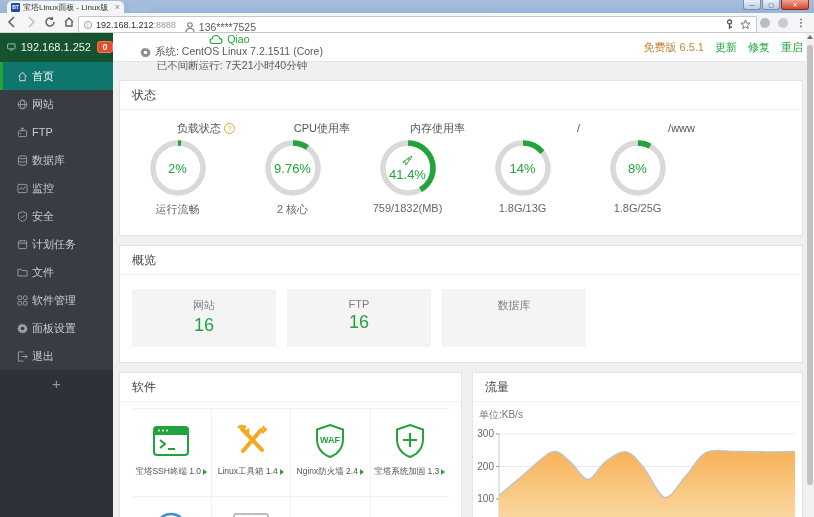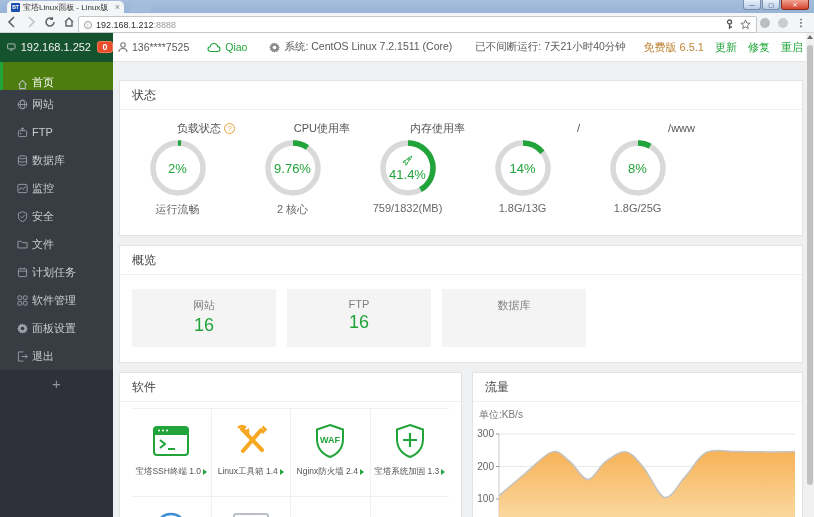--- a/index.html
+++ b/index.html
@@ -34,34 +34,34 @@
 .page { position:absolute; top:33px; left:0; right:8px; bottom:0; background:#eff0f1; }
 .vscroll { position:absolute; top:33px; right:0; width:8px; bottom:0; background:#f1f1f1; }
 .vscroll .arrow { position:absolute; top:2px; left:1px; width:0; height:0; border-left:3px solid transparent; border-right:3px solid transparent; border-bottom:4px solid #6c6c6c; }
 .vscroll .thumb { position:absolute; top:12px; left:1px; width:6px; height:440px; background:#c1c1c1; border-radius:3px; }
 
 
 .topbar { position:absolute; top:0; left:0; right:0; height:29px; background:#fff; border-bottom:1px solid #e5e5e5; display:flex; align-items:center; }
 .server-block { width:113px; height:29px; background:#14532d; display:flex; align-items:center; padding-left:7px; flex:none; }
 .server-ip { color:#f0f0f0; font-size:11px; margin-left:5px; }
 .badge { margin-left:6px; min-width:16px; height:12px; background:#e94b2b; border:1px solid #f37a52; border-radius:3px; color:#fff; font-size:9px; font-weight:bold; display:flex; align-items:center; justify-content:center; padding:0 3px; }
-.tb-items { display:flex; align-items:center; margin-left:5px; font-size:10.5px; color:#5a5a5a; }
+.tb-items { display:flex; align-items:center; margin-left:5px; font-size:10.5px; color:#5a5a5a;flex-direction:column; }
 .tb-item { display:flex; align-items:center; gap:4px; white-space:nowrap; }
 .tb-item.qiao { margin-left:18px; color:#20a53a; }
 .tb-item.sys { margin-left:22px; }
 .tb-item.up { margin-left:23px; }
 .tb-right { position:absolute; right:3px; top:0; height:29px; display:flex; align-items:center; gap:11px; font-size:11px; }
 .version { color:#c08435; }
 .tb-action { color:#20a53a; }
 
 
 .sidebar { position:absolute; top:29px; left:0; width:113px; bottom:0; background:#383c43; display:flex; flex-direction:column; }
 .side-item { height:28px; display:flex; align-items:center; padding-left:17px; font-size:11px; color:#c7ccd1; position:relative; }
 .side-item .sicon { width:11px; height:11px; margin-right:4px; flex:none; }
-.side-item.active { background:#4d7c0f; color:#fff; border-left:3px solid #23a33c; padding-left:14px;align-items:flex-end; }
+.side-item.active { background:#0f766e; color:#fff; border-left:3px solid #23a33c; padding-left:14px; }
 .side-footer { flex:1; background:#2e3139; text-align:center; color:#8f969c; font-size:15px; padding-top:5px; }
 
 
 .main { position:absolute; left:113px; top:29px; right:0; bottom:0; background:#eff0f1; overflow:hidden; padding:10px 3px 0 6px;margin-top:8px; }
 .panel { background:#fff; border:1px solid #e3e3e3; }
 .panel-header { height:29px; line-height:29px; padding-left:12px; font-size:12px; color:#444; border-bottom:1px solid #f0f0f0; }
 
 
 .status-body { display:flex; padding:10px 0 18px; }
 .gauge { width:115px; text-align:center; }
@@ -227,30 +227,30 @@
     </div>
     <div class="side-item">
       <svg class="sicon" viewBox="0 0 12 12">
           <path d="M6 0.8 L10.5 2.5 V6 C10.5 9 8.5 10.8 6 11.5 C3.5 10.8 1.5 9 1.5 6 V2.5 Z" stroke="#9aa1a8" stroke-width="1" fill="none"></path>
           <path d="M4 6 L5.5 7.5 L8.2 4.5" stroke="#9aa1a8" stroke-width="1" fill="none"></path>
         </svg>
       <span>安全</span>
     </div>
     <div class="side-item">
       <svg class="sicon" viewBox="0 0 12 12">
-          <path d="M1 2.5 H4.5 L5.8 4 H11 V9.8 H1 Z" stroke="#9aa1a8" stroke-width="1" fill="none"></path>
-        </svg>
-      <span>文件</span>
-    </div>
-    <div class="side-item">
-      <svg class="sicon" viewBox="0 0 12 12">
           <rect x="1.5" y="2" width="9" height="8.5" rx="1" stroke="#9aa1a8" stroke-width="1" fill="none"></rect>
           <path d="M1.5 4.5 H10.5 M4 2 V0.8 M8 2 V0.8" stroke="#9aa1a8" stroke-width="1"></path>
         </svg>
       <span>计划任务</span>
+    </div>
+    <div class="side-item">
+      <svg class="sicon" viewBox="0 0 12 12">
+          <path d="M1 2.5 H4.5 L5.8 4 H11 V9.8 H1 Z" stroke="#9aa1a8" stroke-width="1" fill="none"></path>
+        </svg>
+      <span>文件</span>
     </div>
     <div class="side-item">
       <svg class="sicon" viewBox="0 0 12 12">
           <rect x="1" y="1" width="4" height="4" rx="0.8" stroke="#9aa1a8" stroke-width="1" fill="none"></rect>
           <rect x="7" y="1" width="4" height="4" rx="0.8" stroke="#9aa1a8" stroke-width="1" fill="none"></rect>
           <rect x="1" y="7" width="4" height="4" rx="0.8" stroke="#9aa1a8" stroke-width="1" fill="none"></rect>
           <rect x="7" y="7" width="4" height="4" rx="0.8" stroke="#9aa1a8" stroke-width="1" fill="none"></rect>
         </svg>
       <span>软件管理</span>
     </div>

